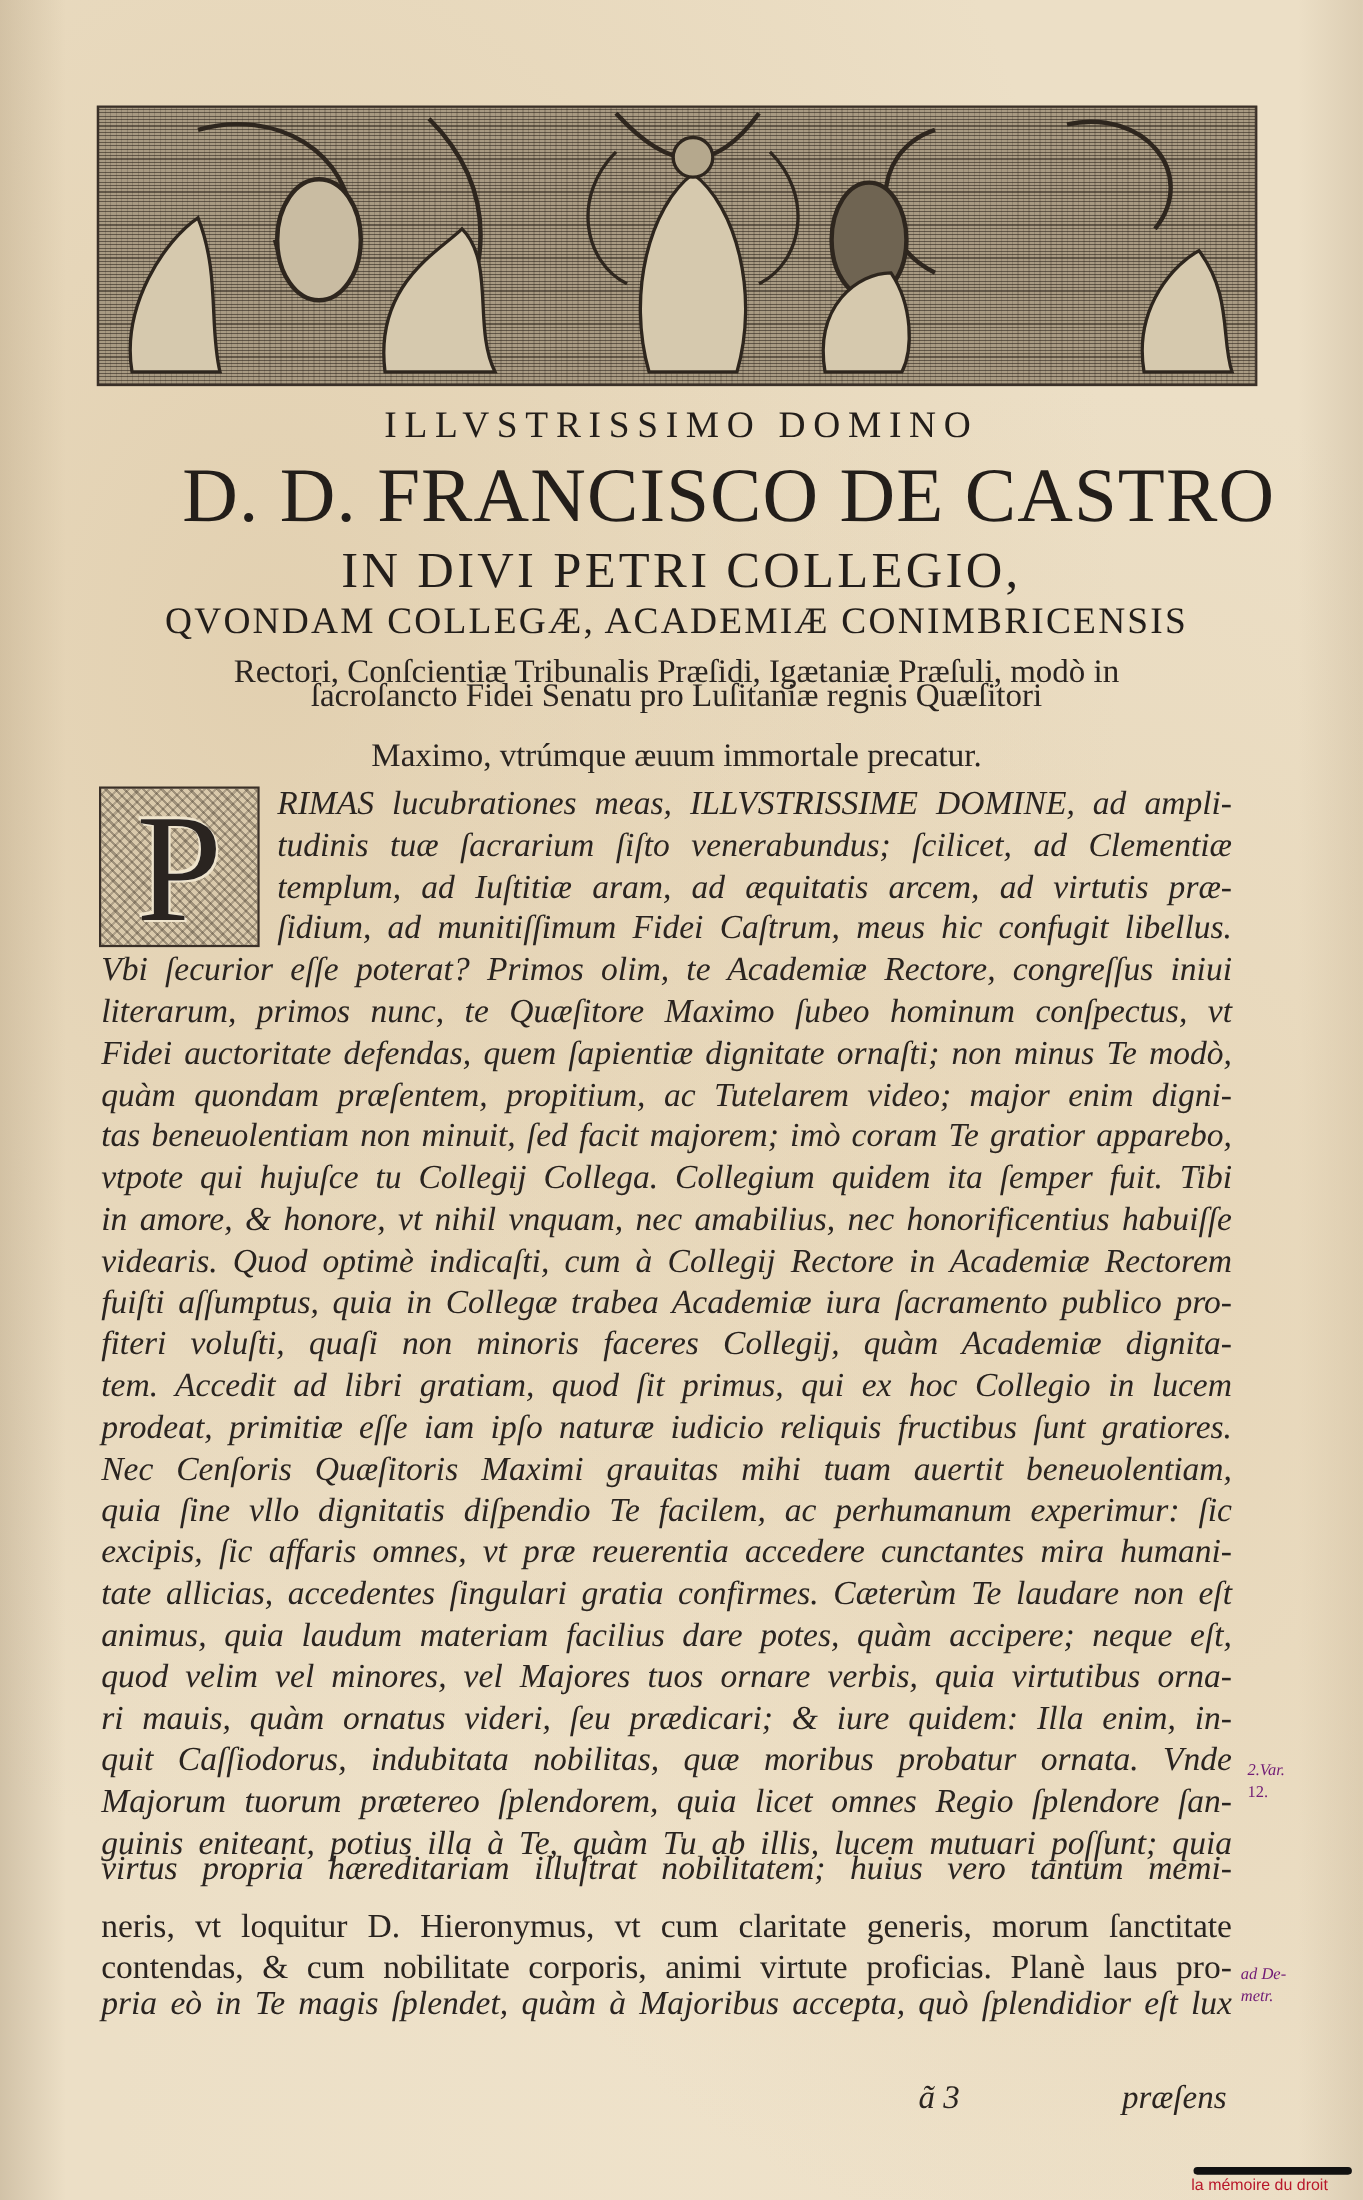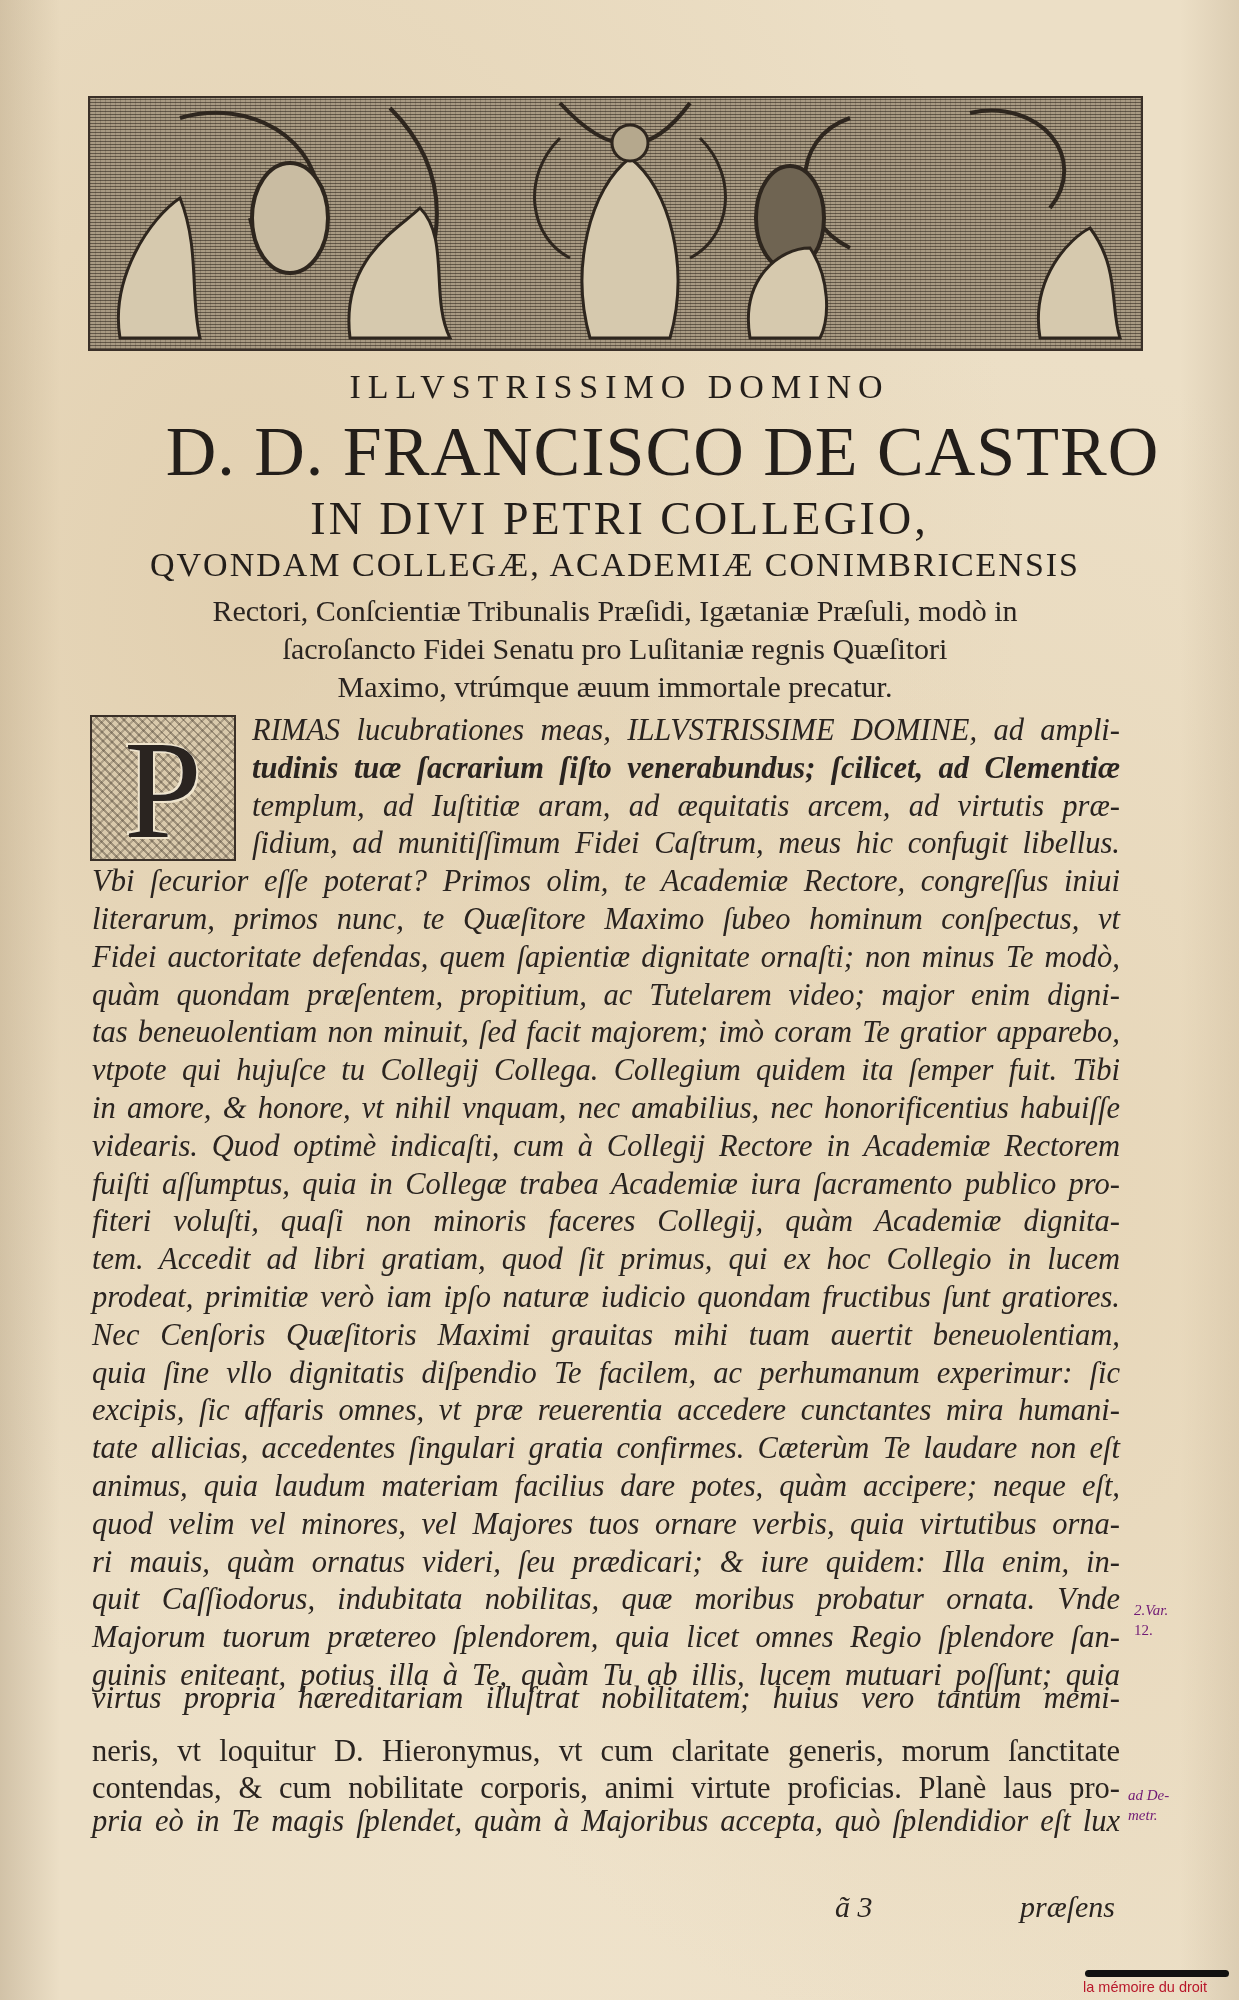--- a/index.html
+++ b/index.html
@@ -25,21 +25,21 @@
     overflow: hidden;
   }
   .woodcut svg { position: absolute; left: 0; top: 0; }
   .heading { position: absolute; left: 0; width: 1239px; text-align: center; color: #231e1a; }
   .h1 { top: 368px; font-size: 34px; letter-spacing: 7px; }
   .h2 { top: 412px; font-size: 70px; letter-spacing: 1px; line-height: 80px; padding-left: 43px; }
   .h3 { top: 492px; font-size: 46px; letter-spacing: 3px; }
   .h4 { top: 546px; font-size: 34px; letter-spacing: 2px; left: 90px; width: 1050px; }
   .dedication { position: absolute; left: 100px; width: 1030px; text-align: center; font-size: 30px; line-height: 38px; }
   .d1 { top: 592px; }
-  .d2 { top: 630px; }
+  .d2 { top: 614px; }
   .d3 { top: 668px; }
   .initial {
     position: absolute; left: 90px; top: 715px; width: 146px; height: 146px;
     border: 2px solid #3a3028; box-sizing: border-box;
     background:
       repeating-linear-gradient(45deg, rgba(50,40,30,0.35) 0 2px, transparent 2px 6px),
       repeating-linear-gradient(-45deg, rgba(50,40,30,0.25) 0 2px, transparent 2px 7px),
       #d9c9ab;
   }
   .initial span {
@@ -93,35 +93,35 @@
 <div class="dedication d1">Rectori, Conſcientiæ Tribunalis Præſidi, Igætaniæ Præſuli, modò in</div>
 <div class="dedication d2">ſacroſancto Fidei Senatu pro Luſitaniæ regnis Quæſitori</div>
 <div class="dedication d3">Maximo, vtrúmque æuum immortale precatur.</div>
 
 <div class="initial">
   <span>P</span>
 </div>
 
 <div class="body-text" style="top:712px;">
   <div class="body-line indent" style="top:0px;">RIMAS lucubrationes meas, ILLVSTRISSIME DOMINE, ad ampli-</div>
-  <div class="body-line indent" style="top:37.8px;font-weight:bold;">tudinis tuæ ſacrarium ſiſto venerabundus; ſcilicet, ad Clementiæ</div>
+  <div class="body-line indent" style="top:37.8px;">tudinis tuæ ſacrarium ſiſto venerabundus; ſcilicet, ad Clementiæ</div>
   <div class="body-line indent" style="top:75.6px;">templum, ad Iuſtitiæ aram, ad æquitatis arcem, ad virtutis præ-</div>
   <div class="body-line indent" style="top:113.4px;">ſidium, ad munitiſſimum Fidei Caſtrum, meus hic confugit libellus.</div>
   <div class="body-line full" style="top:151.2px;">Vbi ſecurior eſſe poterat? Primos olim, te Academiæ Rectore, congreſſus iniui</div>
   <div class="body-line full" style="top:189px;">literarum, primos nunc, te Quæſitore Maximo ſubeo hominum conſpectus, vt</div>
   <div class="body-line full" style="top:226.8px;">Fidei auctoritate defendas, quem ſapientiæ dignitate ornaſti; non minus Te modò,</div>
   <div class="body-line full" style="top:264.6px;">quàm quondam præſentem, propitium, ac Tutelarem video; major enim digni-</div>
   <div class="body-line full" style="top:302.4px;">tas beneuolentiam non minuit, ſed facit majorem; imò coram Te gratior apparebo,</div>
   <div class="body-line full" style="top:340.2px;">vtpote qui hujuſce tu Collegij Collega. Collegium quidem ita ſemper fuit. Tibi</div>
   <div class="body-line full" style="top:378px;">in amore, &amp; honore, vt nihil vnquam, nec amabilius, nec honorificentius habuiſſe</div>
   <div class="body-line full" style="top:415.8px;">videaris. Quod optimè indicaſti, cum à Collegij Rectore in Academiæ Rectorem</div>
   <div class="body-line full" style="top:453.6px;">fuiſti aſſumptus, quia in Collegæ trabea Academiæ iura ſacramento publico pro-</div>
   <div class="body-line full" style="top:491.4px;">fiteri voluſti, quaſi non minoris faceres Collegij, quàm Academiæ dignita-</div>
   <div class="body-line full" style="top:529.2px;">tem. Accedit ad libri gratiam, quod ſit primus, qui ex hoc Collegio in lucem</div>
-  <div class="body-line full" style="top:567px;">prodeat, primitiæ verò iam ipſo naturæ iudicio quondam fructibus ſunt gratiores.</div>
+  <div class="body-line full" style="top:567px;">prodeat, primitiæ eſſe iam ipſo naturæ iudicio reliquis fructibus ſunt gratiores.</div>
   <div class="body-line full" style="top:604.8px;">Nec Cenſoris Quæſitoris Maximi grauitas mihi tuam auertit beneuolentiam,</div>
   <div class="body-line full" style="top:642.6px;">quia ſine vllo dignitatis diſpendio Te facilem, ac perhumanum experimur: ſic</div>
   <div class="body-line full" style="top:680.4px;">excipis, ſic affaris omnes, vt præ reuerentia accedere cunctantes mira humani-</div>
   <div class="body-line full" style="top:718.2px;">tate allicias, accedentes ſingulari gratia confirmes. Cæterùm Te laudare non eſt</div>
   <div class="body-line full" style="top:756px;">animus, quia laudum materiam facilius dare potes, quàm accipere; neque eſt,</div>
   <div class="body-line full" style="top:793.8px;">quod velim vel minores, vel Majores tuos ornare verbis, quia virtutibus orna-</div>
   <div class="body-line full" style="top:831.6px;">ri mauis, quàm ornatus videri, ſeu prædicari; &amp; iure quidem: Illa enim, in-</div>
   <div class="body-line full" style="top:869.4px;">quit Caſſiodorus, indubitata nobilitas, quæ moribus probatur ornata. Vnde</div>
   <div class="body-line full" style="top:907.2px;">Majorum tuorum prætereo ſplendorem, quia licet omnes Regio ſplendore ſan-</div>
   <div class="body-line full" style="top:945px;">guinis eniteant, potius illa à Te, quàm Tu ab illis, lucem mutuari poſſunt; quia</div>

